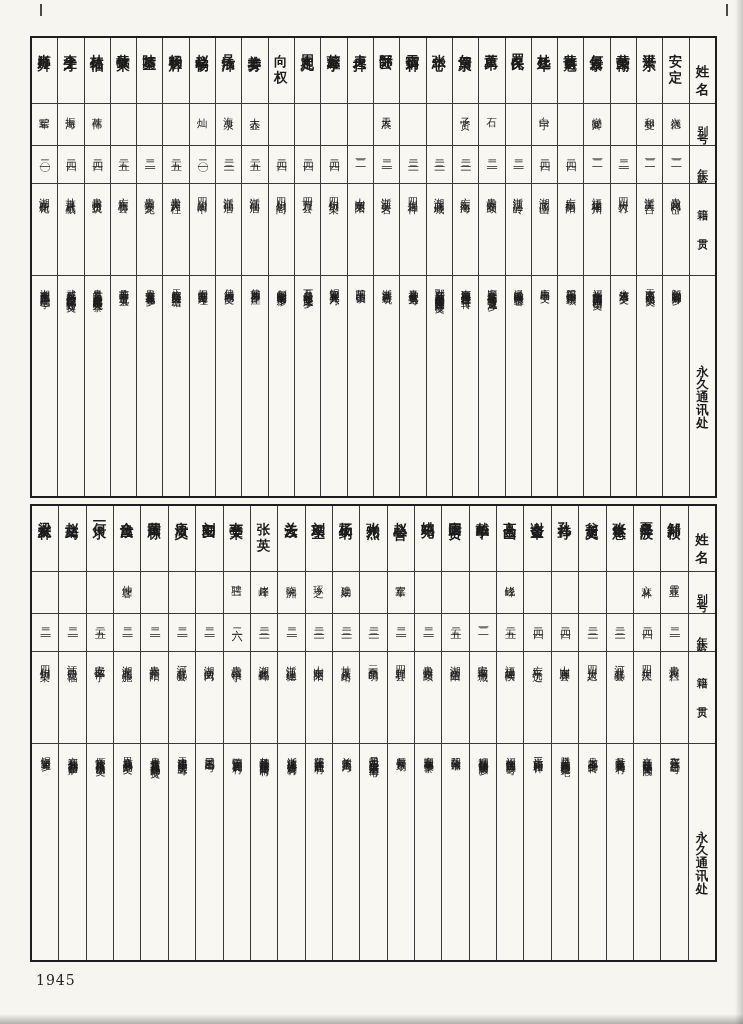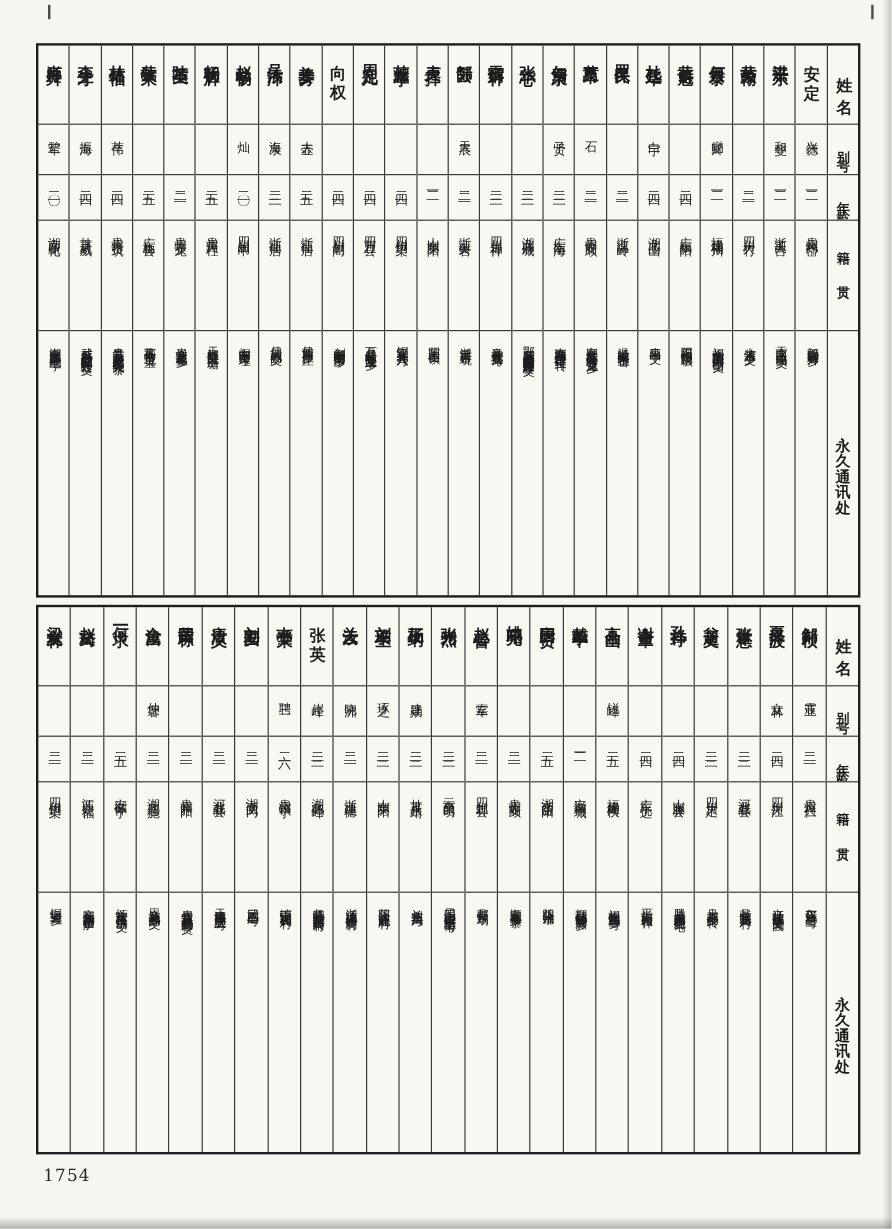--- a/index.html
+++ b/index.html
@@ -947,17 +947,17 @@
         </div>
         <div class="cell r-native">
           <span class="vtext native">四川铜梁</span>
         </div>
         <div class="cell r-addr">
           <span class="vtext addr">铜梁转龙乡</span>
         </div>
       </div>
     </div>
 
-  <div class="page-number">1754</div>
+  <div class="page-number">1945</div>
 
   <div class="scan-edge-right"></div>
   <div class="scan-edge-bottom"></div>
 </div>
 
 </body></html>

